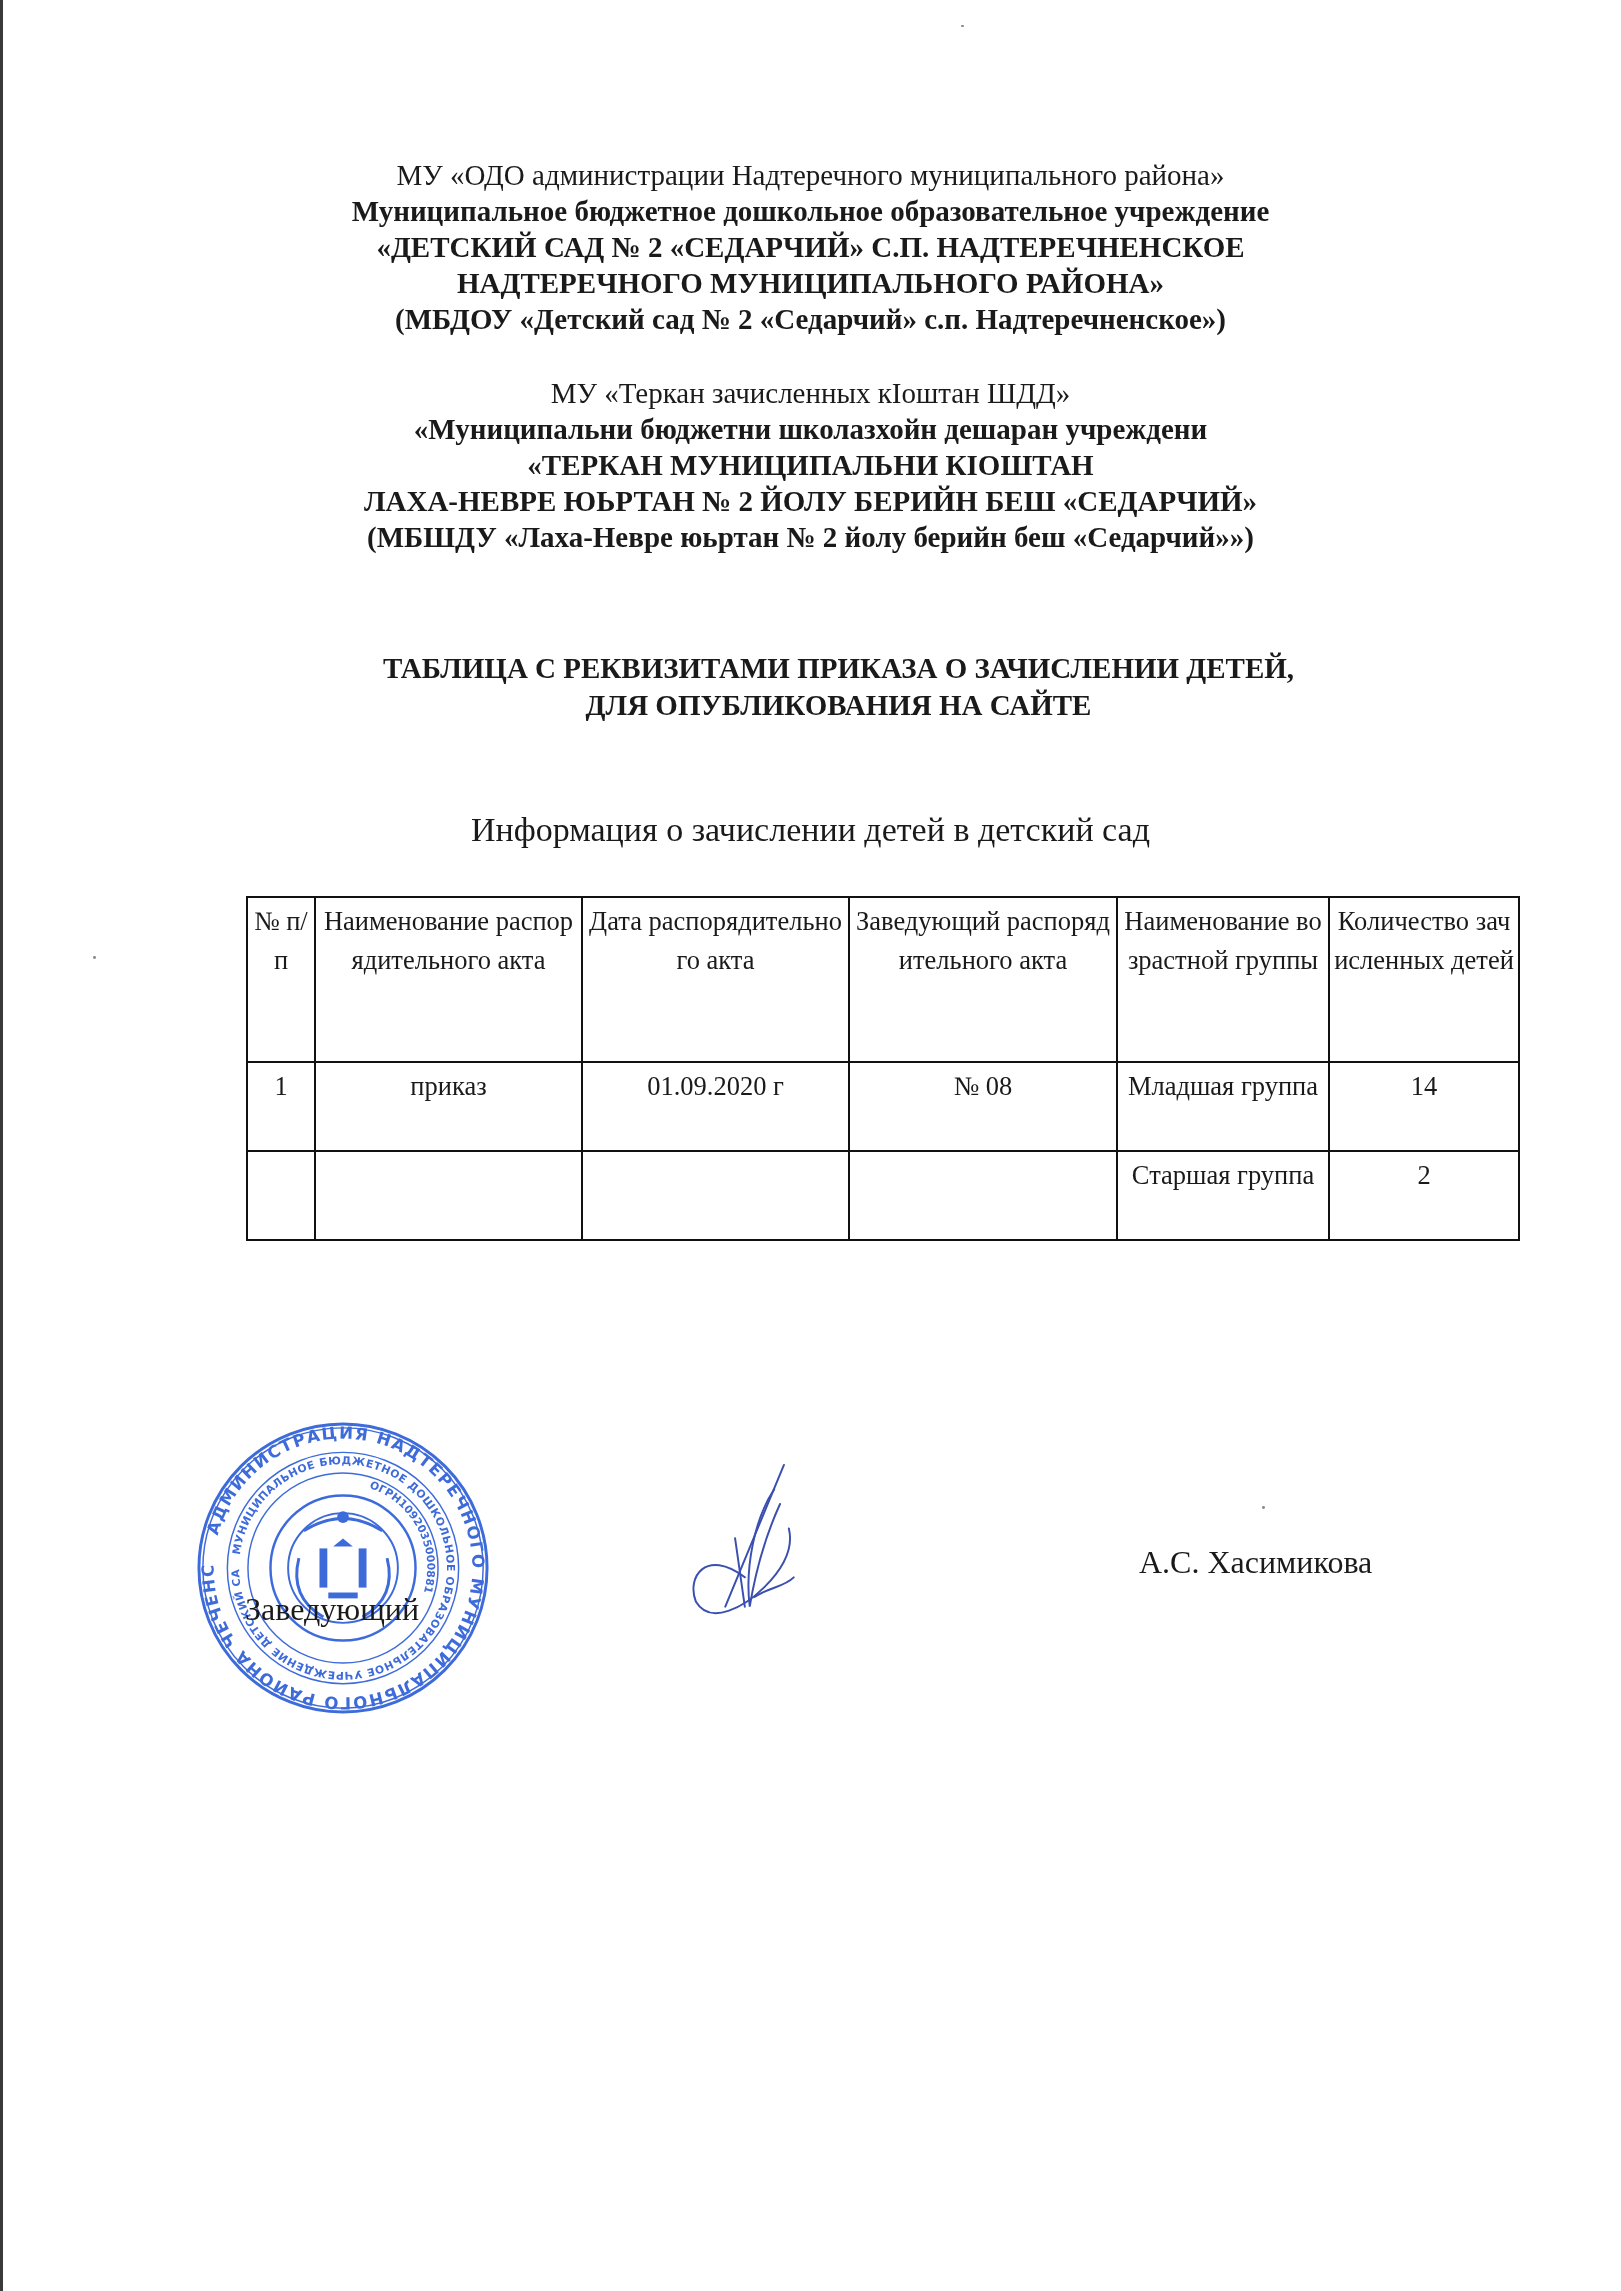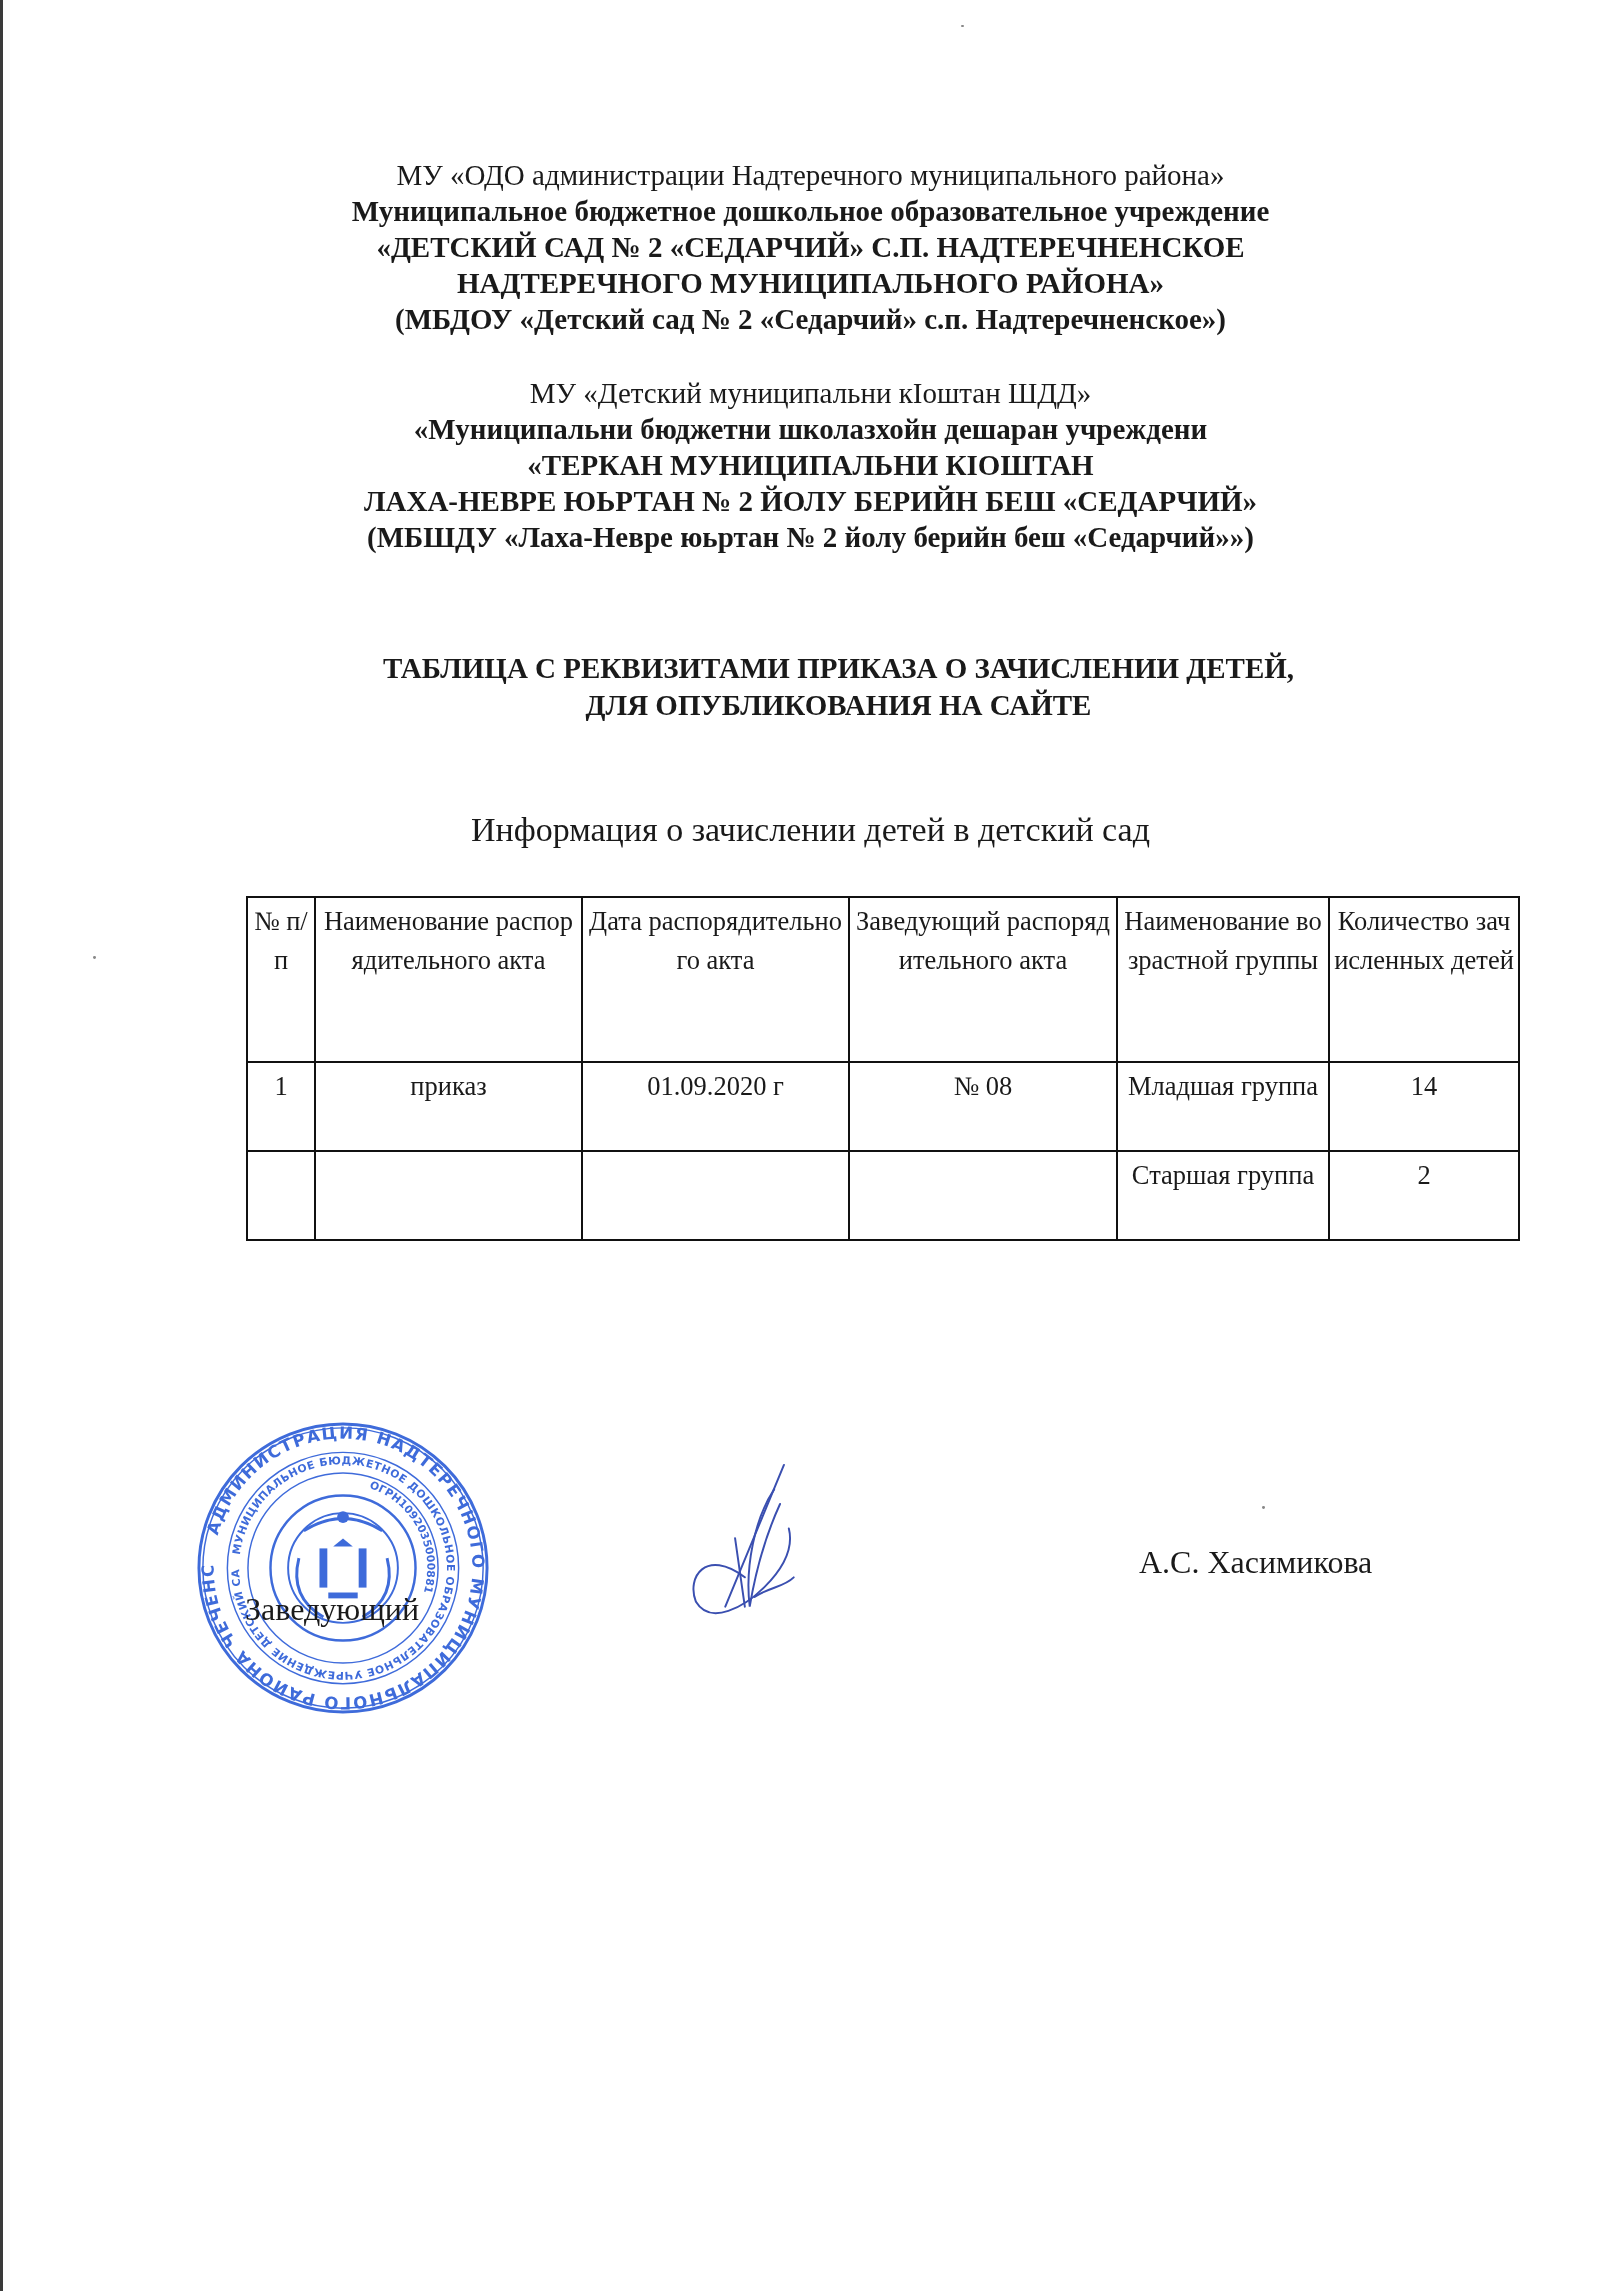--- a/index.html
+++ b/index.html
@@ -50,21 +50,21 @@
 
 <div class="header-block" style="top:157px;">
   <div class="line">МУ «ОДО администрации Надтеречного муниципального района»</div>
   <div class="line bold">Муниципальное бюджетное дошкольное образовательное учреждение</div>
   <div class="line bold">«ДЕТСКИЙ САД № 2 «СЕДАРЧИЙ» С.П. НАДТЕРЕЧНЕНСКОЕ</div>
   <div class="line bold">НАДТЕРЕЧНОГО МУНИЦИПАЛЬНОГО РАЙОНА»</div>
   <div class="line bold">(МБДОУ «Детский сад № 2 «Седарчий» с.п. Надтеречненское»)</div>
 </div>
 
 <div class="header-block" style="top:375px;">
-  <div class="line">МУ «Детский муниципальни кIоштан ШДД»</div>
+  <div class="line">МУ «Теркан зачисленных кIоштан ШДД»</div>
   <div class="line bold">«Муниципальни бюджетни школазхойн дешаран учреждени</div>
   <div class="line bold">«ТЕРКАН МУНИЦИПАЛЬНИ КIОШТАН</div>
   <div class="line bold">ЛАХА-НЕВРЕ ЮЬРТАН № 2 ЙОЛУ БЕРИЙН БЕШ «СЕДАРЧИЙ»</div>
   <div class="line bold">(МБШДУ «Лаха-Невре юьртан № 2 йолу берийн беш «Седарчий»»)</div>
 </div>
 
 <div class="header-block" style="top:650px;padding-left:28px;">
   <div class="title-line">ТАБЛИЦА С РЕКВИЗИТАМИ ПРИКАЗА О ЗАЧИСЛЕНИИ ДЕТЕЙ,</div>
   <div class="title-line">ДЛЯ ОПУБЛИКОВАНИЯ НА САЙТЕ</div>
 </div>

